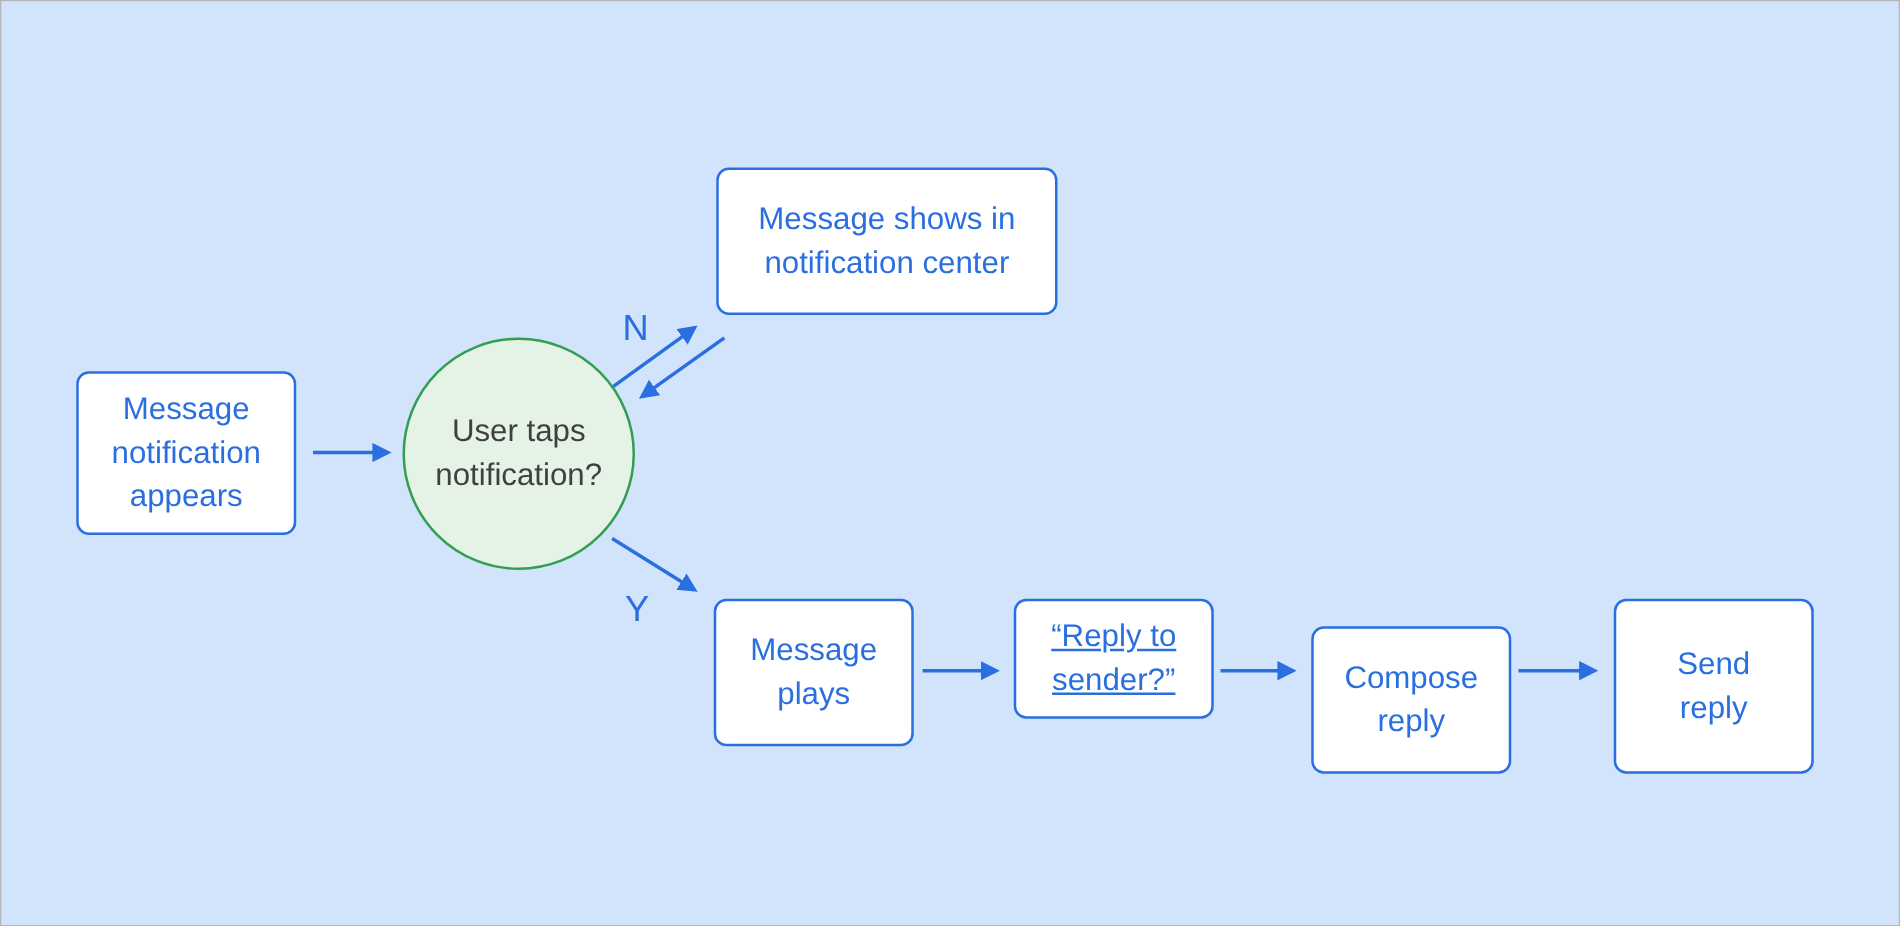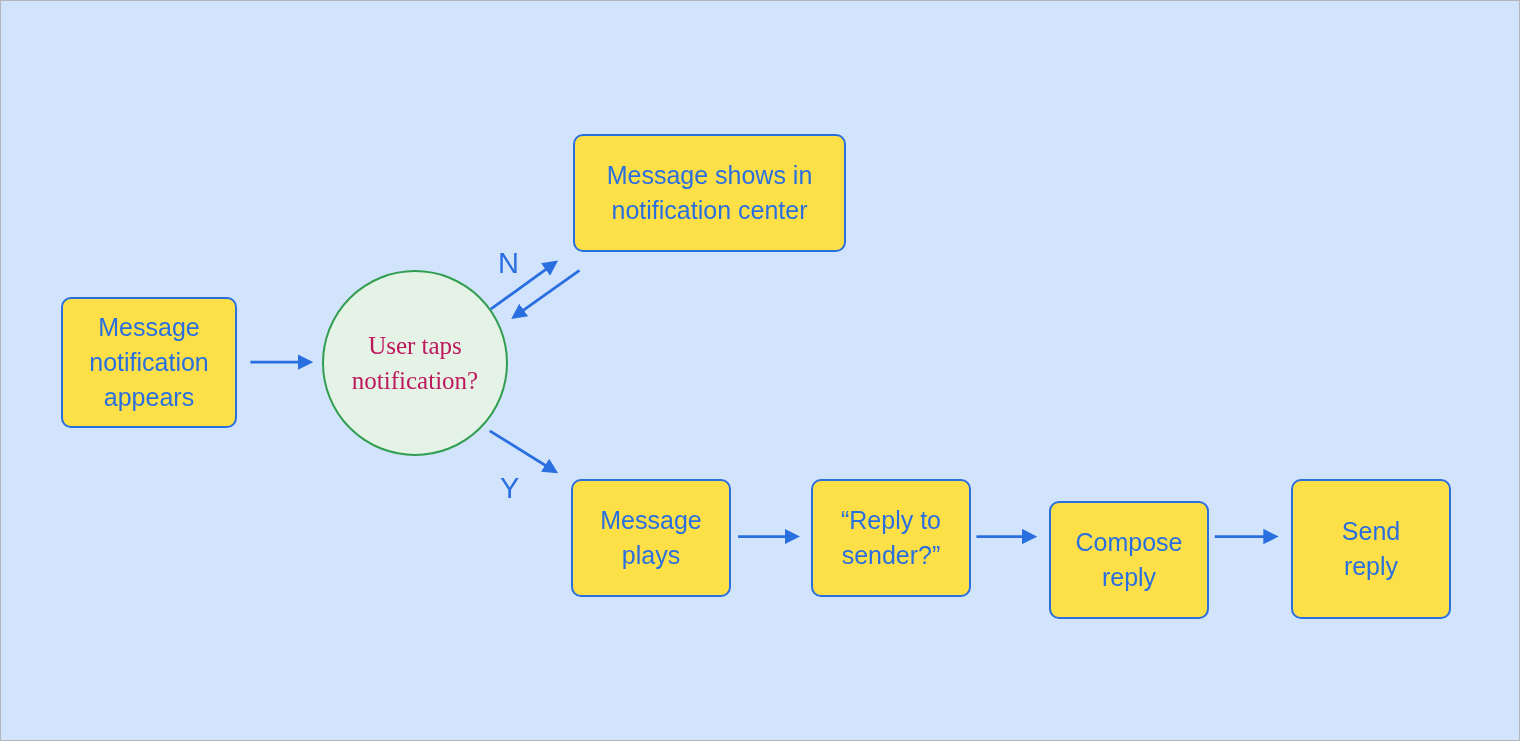--- a/index.html
+++ b/index.html
@@ -21,43 +21,42 @@
     width: 100%; height: 100%;
   }
 
   .node {
     position: absolute;
     box-sizing: border-box;
     display: flex;
     align-items: center;
     justify-content: center;
     text-align: center;
-    background: #fde047;
+    background: #ffffff;
     border: 2px solid #2a6fe0;
     border-radius: 10px;
     color: #2a6fe0;
     font-size: 25px;
     line-height: 35px;
     white-space: pre-line;
   }
 
   .node.decision {
     background: #e4f3e6;
     border: 2.5px solid #319e50;
     border-radius: 50%;
-    color: #be185d;
-    font-family: Liberation Serif, serif;
+    color: #404040;
   }
 
   
   .n-start    { left: 60px;   top: 296px; width: 176px; height: 131px; }
   .n-decision { left: 321px;  top: 269px; width: 186px; height: 186px; }
   .n-center   { left: 572px;  top: 133px; width: 273px; height: 118px; }
   .n-plays    { left: 570px;  top: 478px; width: 160px; height: 118px; }
-  .n-reply    { left: 810px;  top: 478px; width: 160px; height: 118px; }
+  .n-reply    { left: 810px;  top: 478px; width: 160px; height: 96px; text-decoration: underline; }
   .n-compose  { left: 1048px; top: 478px; width: 160px; height: 118px; margin-top: 22px; }
   .n-send     { left: 1290px; top: 478px; width: 160px; height: 140px; }
 
   .edge-label {
     position: absolute;
     color: #2a6fe0;
     font-size: 29px;
     line-height: 29px;
   }
   .lbl-n { left: 497px; top: 248px; }

